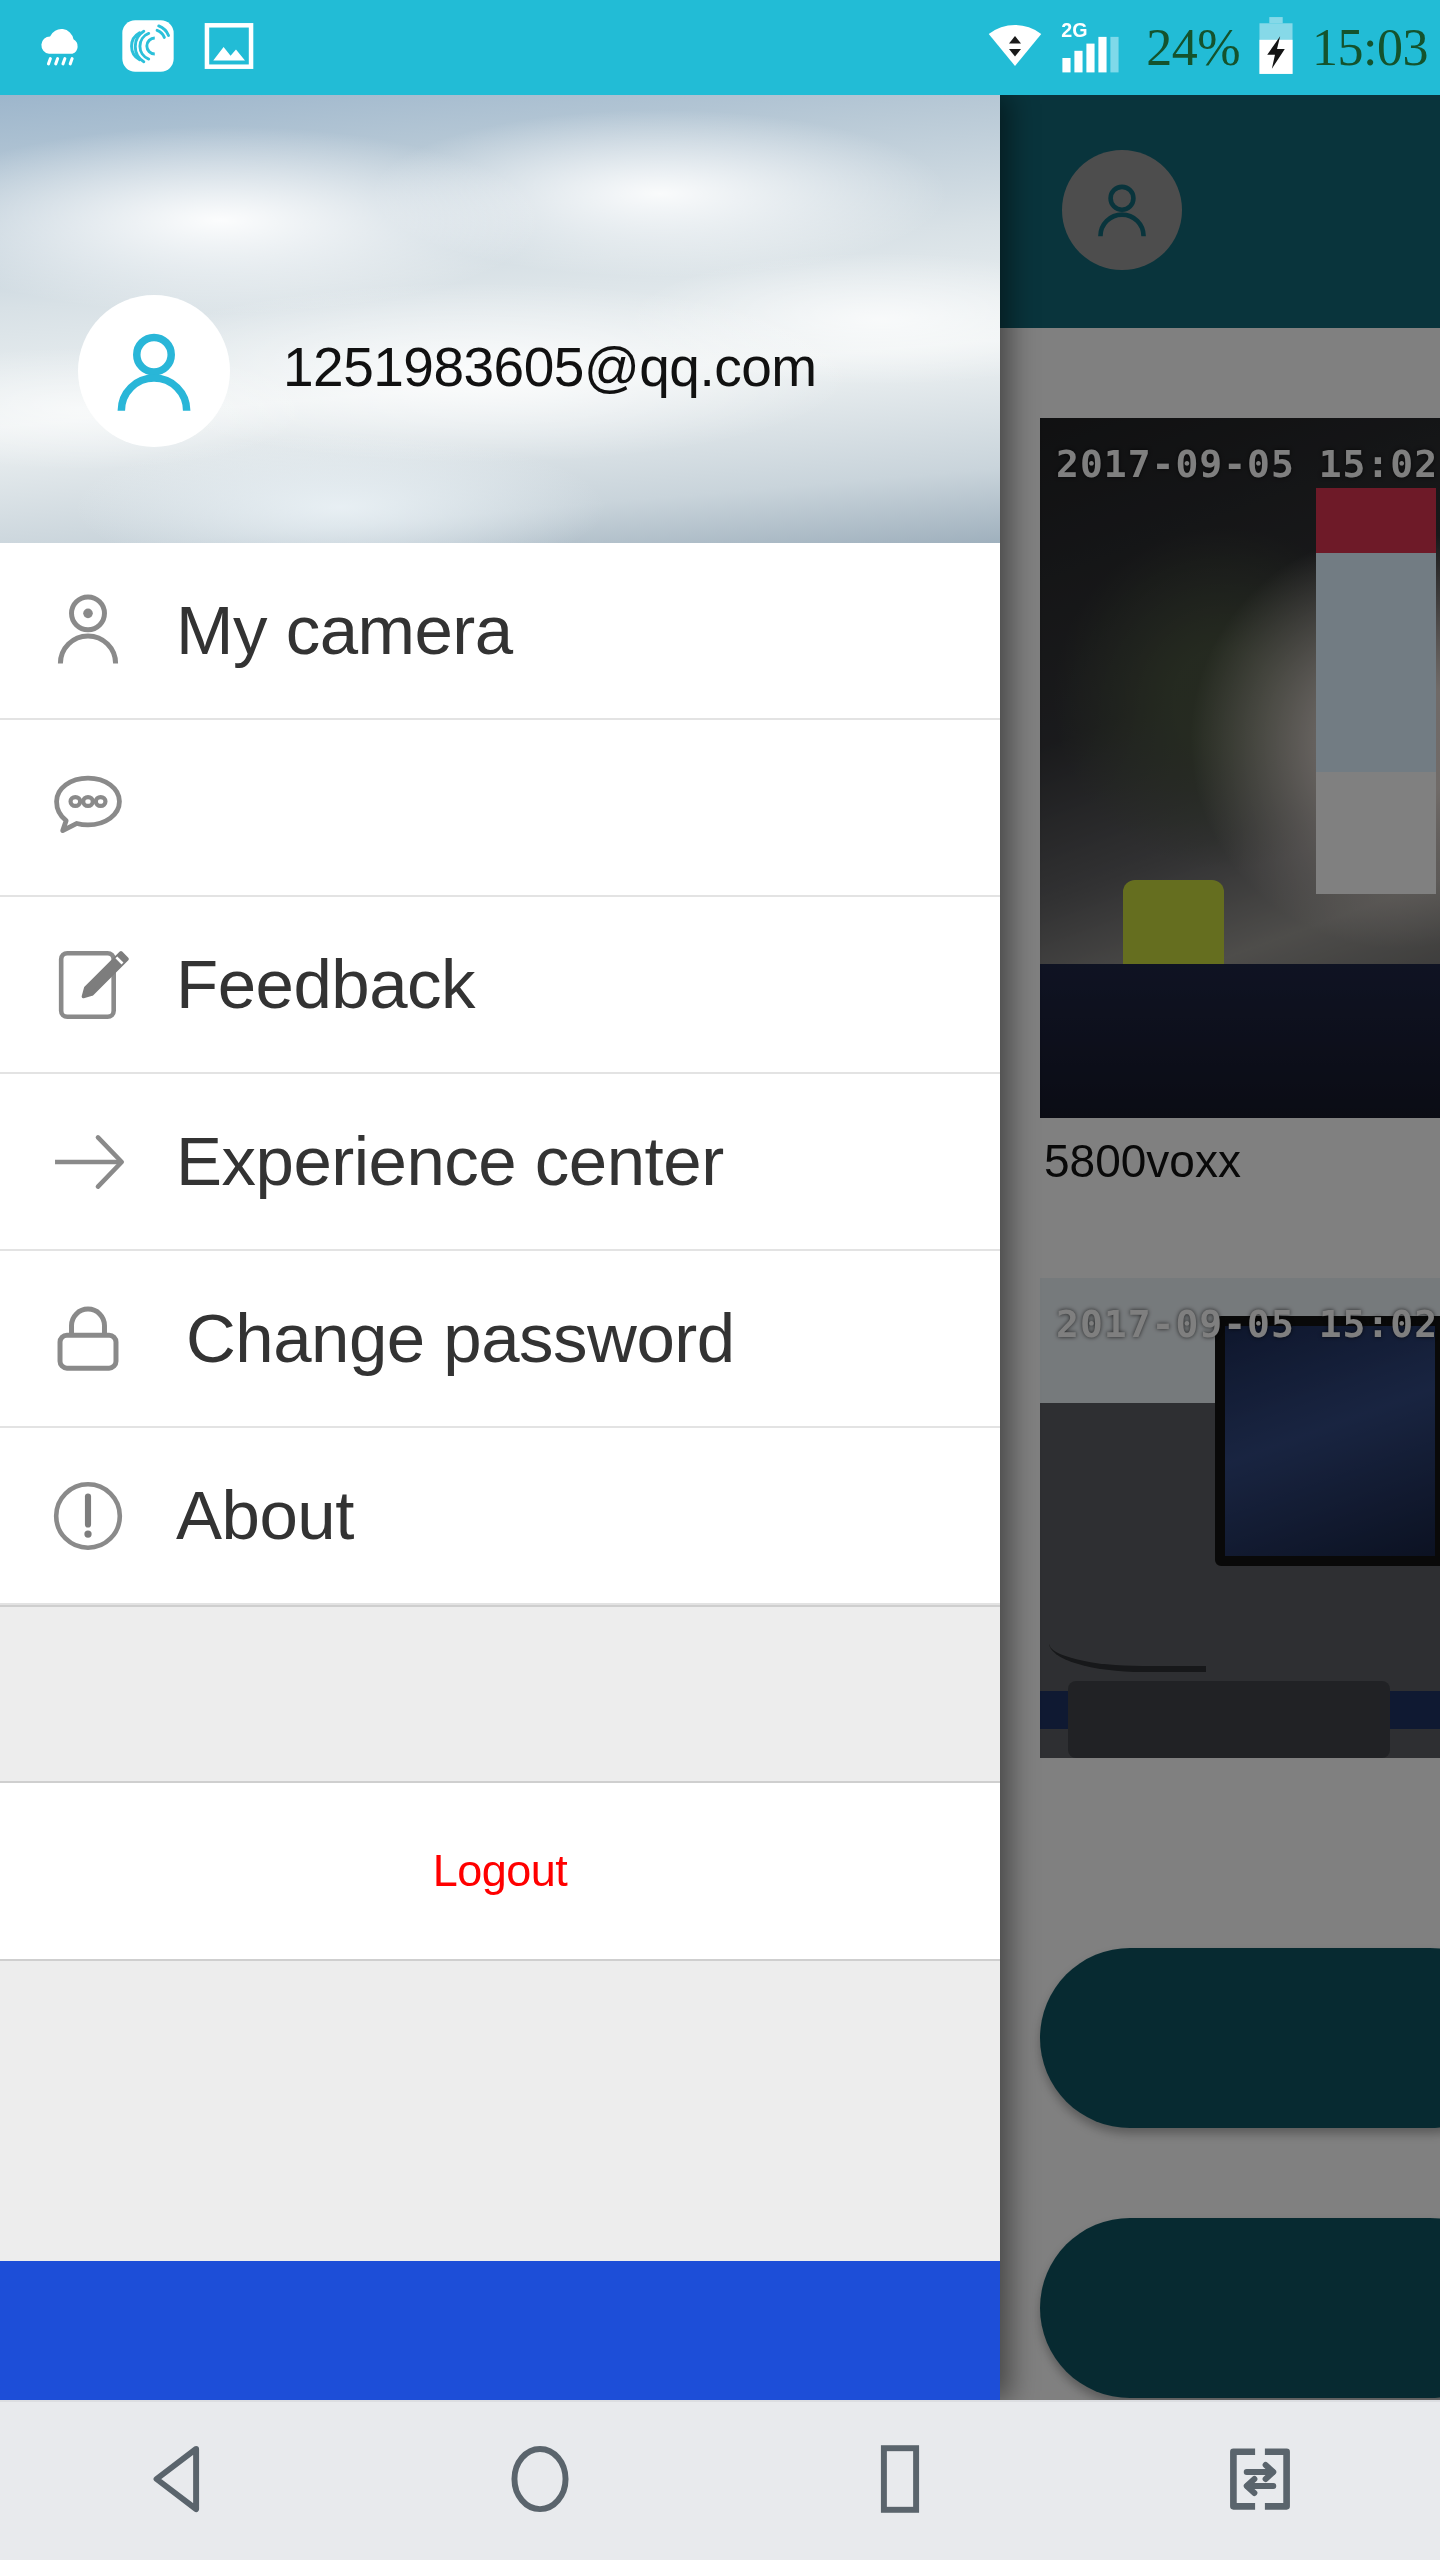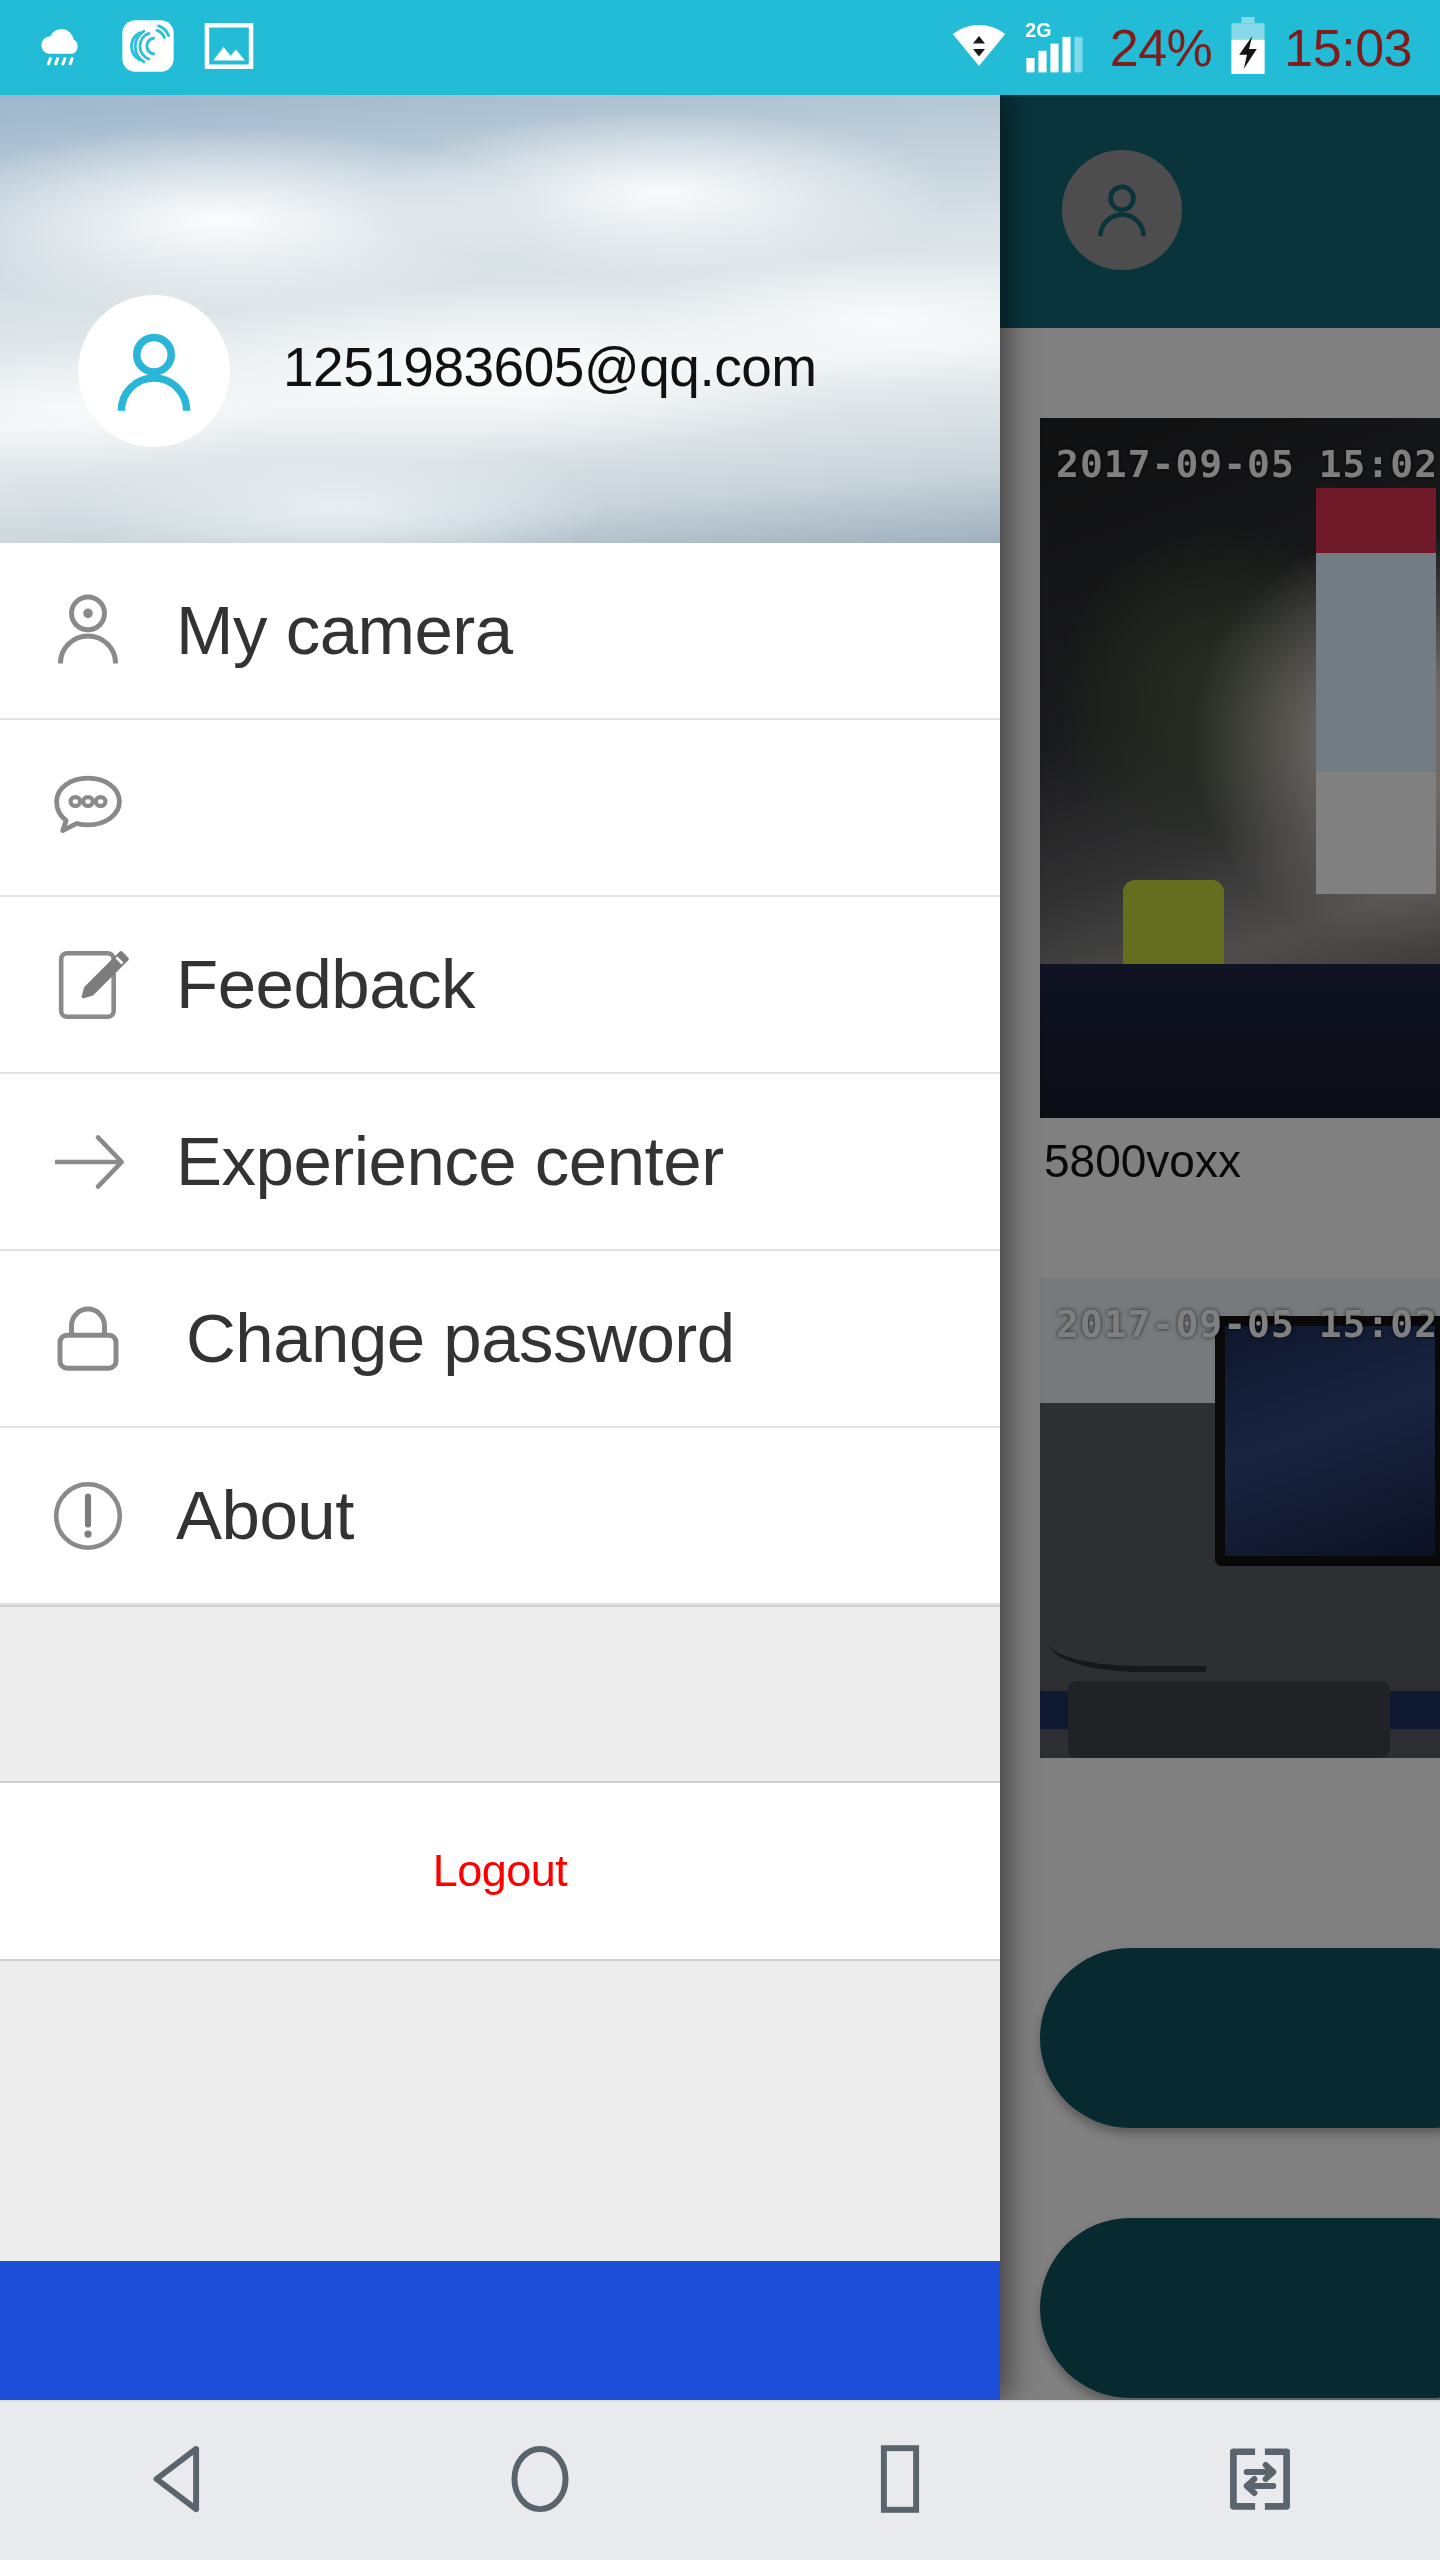--- a/index.html
+++ b/index.html
@@ -18,28 +18,29 @@
 
   
   #status-bar {
     position: absolute; top: 0; left: 0;
     width: 1440px; height: 95px;
     background: #22bcd6;
     display: flex; align-items: center;
     z-index: 60;
   }
   .sb-left { display: flex; align-items: center; gap: 26px; padding-left: 30px; flex: 1; }
-  .sb-right { display: flex; align-items: center; gap: 14px; padding-right: 28px; }
+  .sb-right { display: flex; align-items: center; gap: 14px; padding-right: 12px; }
   .sb-icon { display: block; }
   .sb-text {
-    color: #7f1d1d;
+    color: #14532d;
     font-size: 52px;
     font-weight: 400;
     letter-spacing: -0.5px;
     line-height: 1;
+    font-family: Liberation Serif, serif;
   }
 
   
   #app-behind {
     position: absolute; top: 95px; left: 0;
     width: 1440px; height: 2305px;
     background: #f2f2f2;
     z-index: 10;
   }
   #behind-header {

